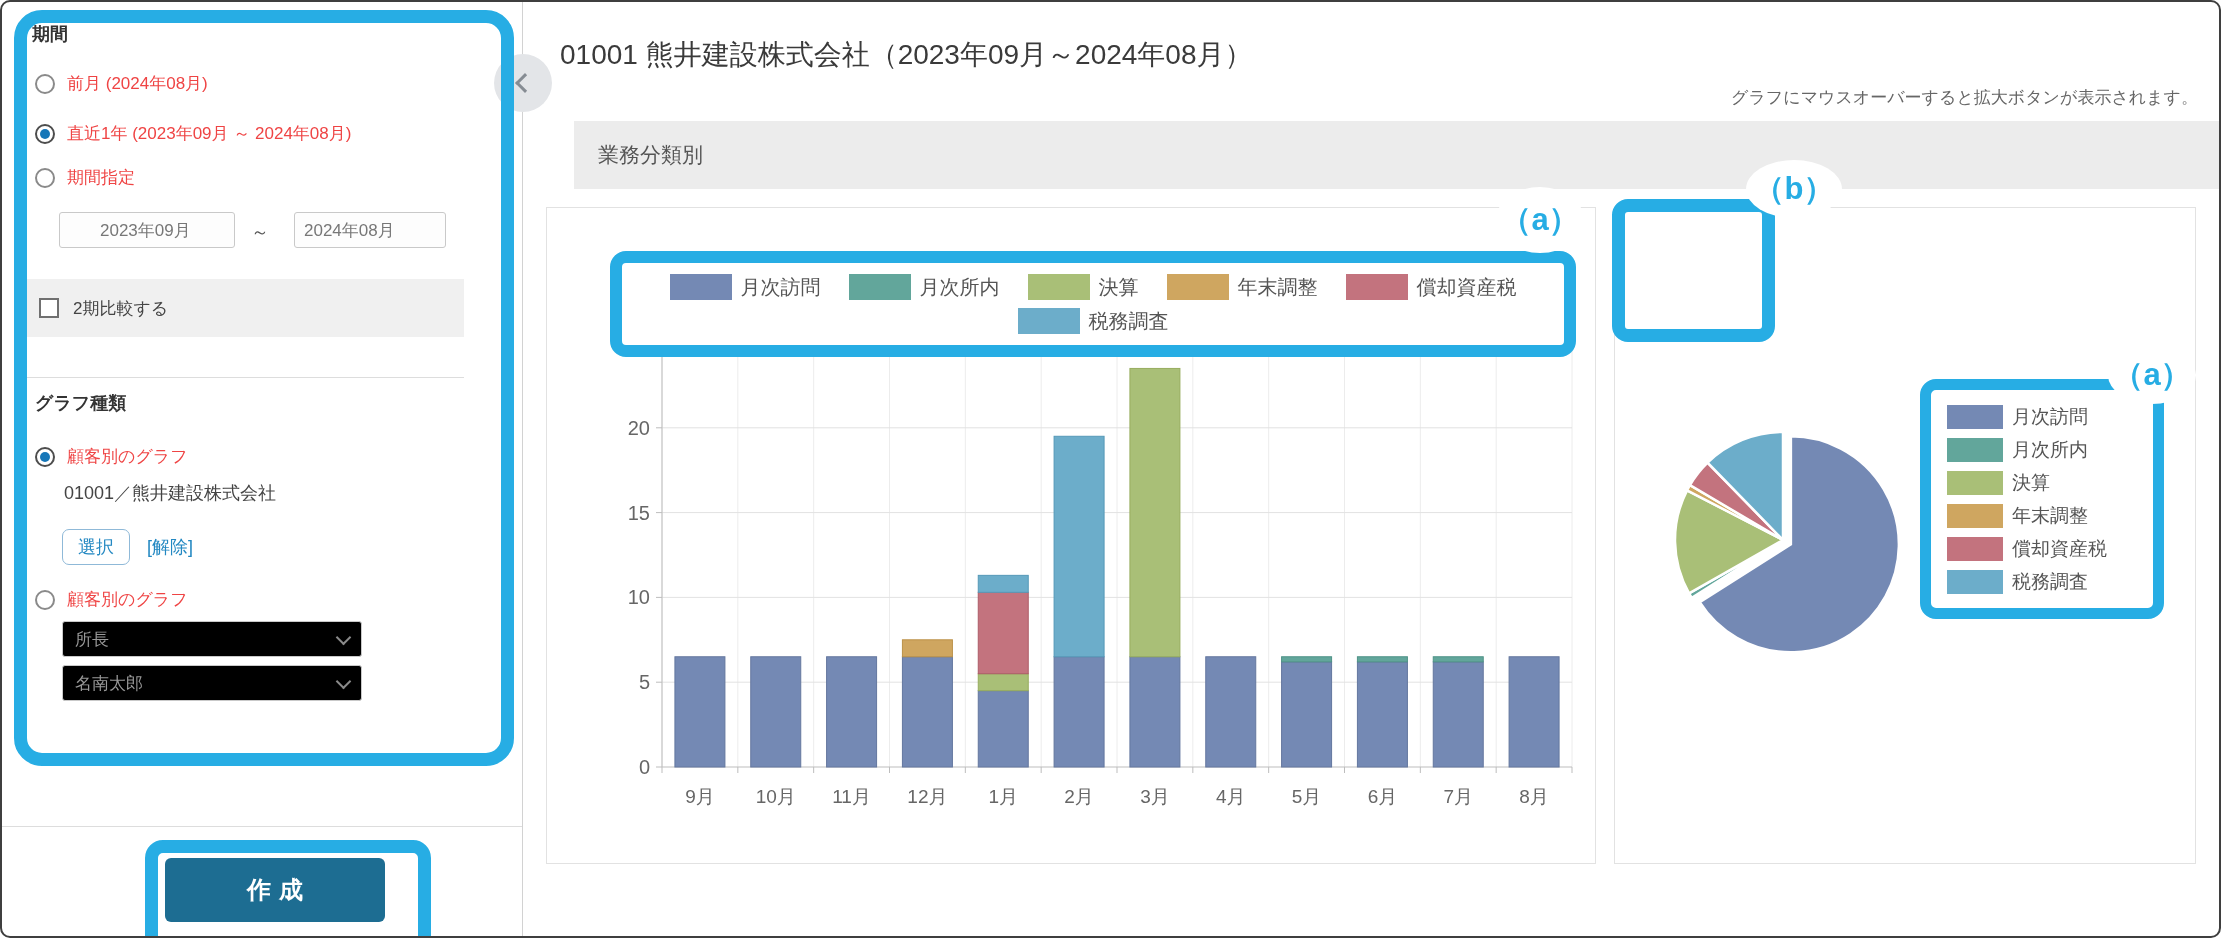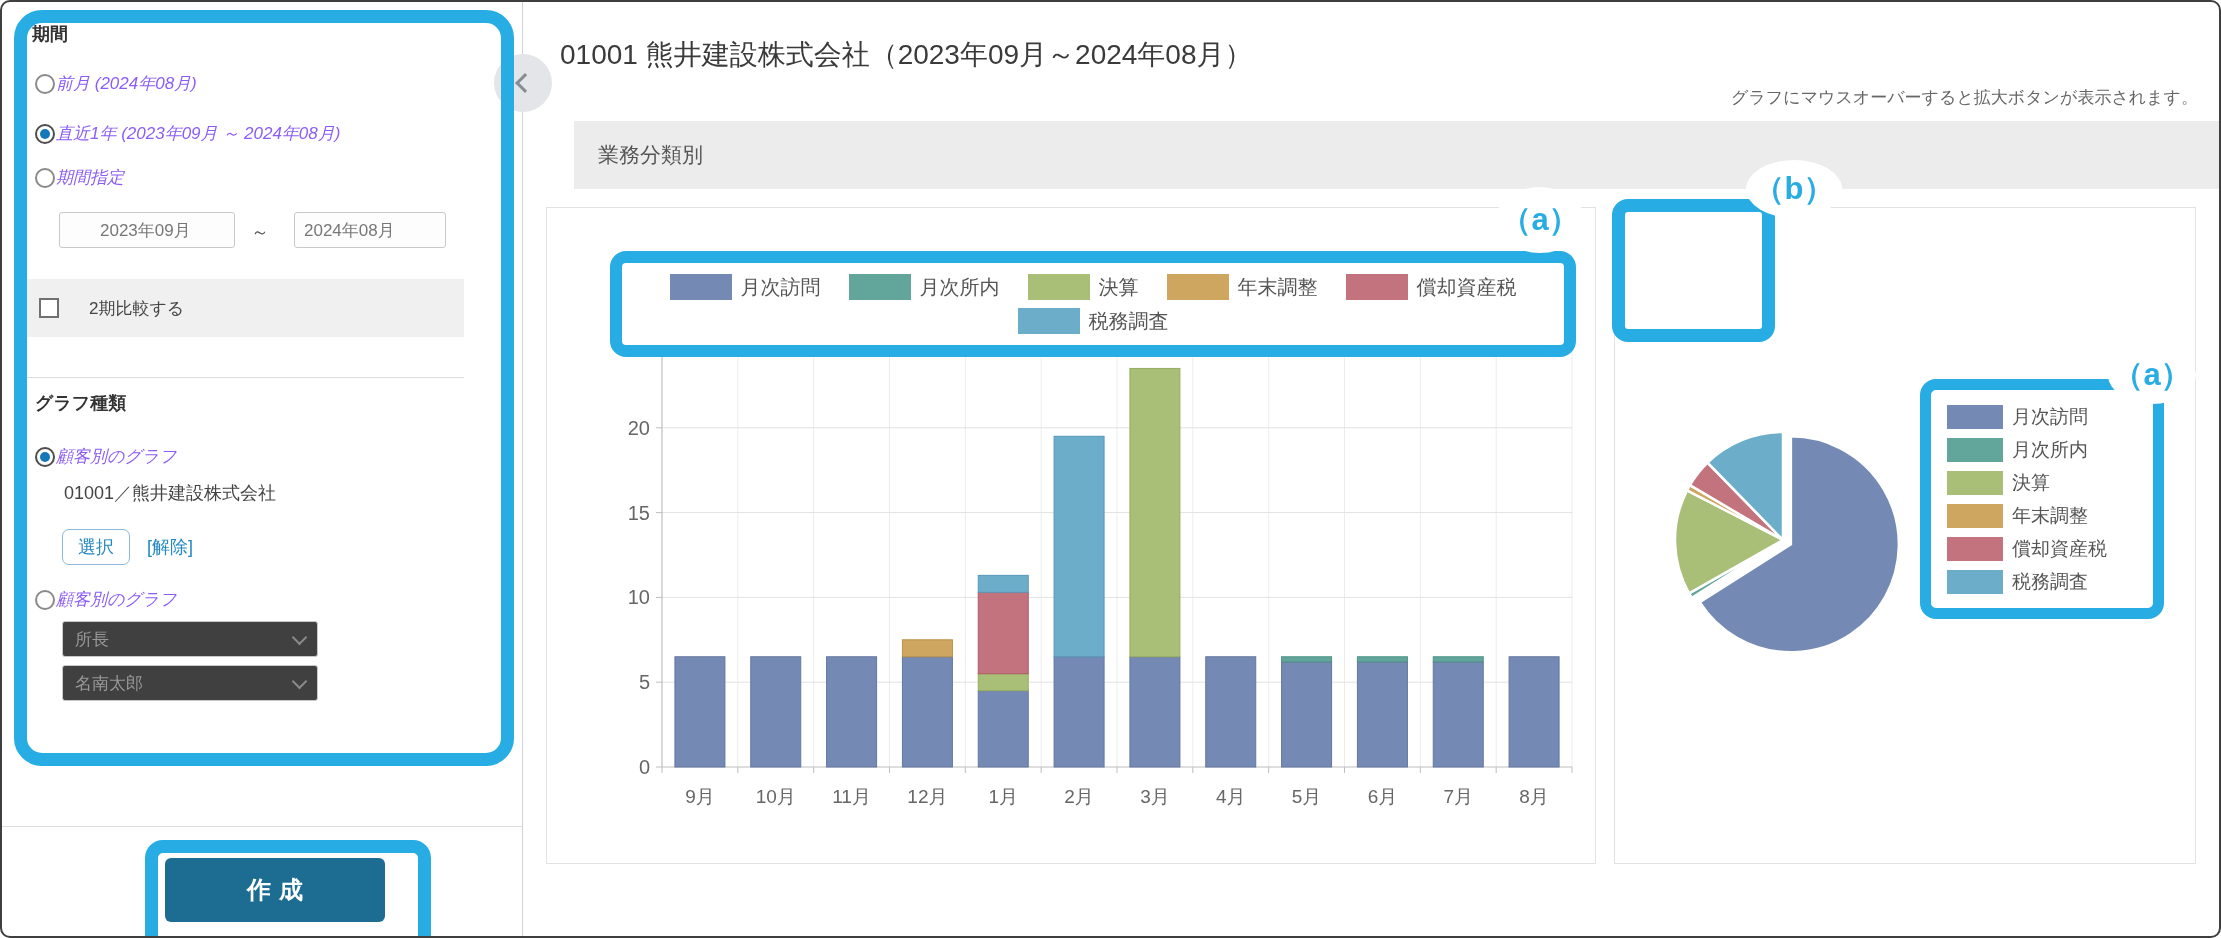--- a/index.html
+++ b/index.html
@@ -6,41 +6,41 @@
   body{font-family:"Liberation Sans","DejaVu Sans",sans-serif;}
   .page{position:relative;width:2221px;height:938px;background:#fff;border:2px solid #3f3f3f;
         border-radius:10px;box-sizing:border-box;overflow:hidden;}
   .abs{position:absolute;}
   
   .callout{position:absolute;border:13px solid #27ade4;border-radius:22px;pointer-events:none;z-index:5;}
   .callout-tag{position:absolute;background:#fff;border-radius:50%;color:#27ade4;font-weight:bold;
         display:flex;align-items:center;justify-content:center;font-size:31px;z-index:7;}
   
   .sb-title{position:absolute;font-size:18px;font-weight:bold;color:#333;}
-  .opt{position:absolute;display:flex;align-items:center;gap:1px;font-size:17px;color:#8b5cf6;font-style:italic;}
+  .opt{position:absolute;display:flex;align-items:center;gap:12px;font-size:17px;color:#ef4444;}
   .radio{width:20px;height:20px;border:2px solid #8a8a8a;border-radius:50%;background:#fff;
         box-sizing:border-box;position:relative;flex:0 0 auto;}
   .radio.sel{border-color:#4d4d4d;}
   .radio.sel::after{content:"";position:absolute;left:3px;top:3px;width:10px;height:10px;
         border-radius:50%;background:#1576b8;}
   .txtinput{position:absolute;height:36px;border:1px solid #c9c9c9;border-radius:3px;background:#fdfdfd;
         color:#777;font-size:17px;padding:0 9px;box-sizing:border-box;font-family:inherit;}
   .tilde{position:absolute;font-size:18px;color:#555;}
   .cb-band{position:absolute;left:25px;top:277px;width:437px;height:58px;background:#f0f0f0;
-        display:flex;align-items:center;padding-left:12px;box-sizing:border-box;gap:30px;
+        display:flex;align-items:center;padding-left:12px;box-sizing:border-box;gap:14px;
         font-size:17px;color:#444;}
   .cbox{width:20px;height:20px;border:2px solid #707070;background:#fff;box-sizing:border-box;flex:0 0 auto;}
   .hline{position:absolute;height:1px;background:#ddd;}
   .vline{position:absolute;width:1px;background:#d2d2d2;}
   .companyline{position:absolute;font-size:18px;color:#444;}
   .btn-select{position:absolute;border:1px solid #8fb9d8;border-radius:7px;background:#fff;
         color:#2388c2;font-size:18px;padding:5px 15px;cursor:pointer;}
   .link-clear{position:absolute;color:#2388c2;font-size:18px;cursor:pointer;}
-  .selectbox{position:absolute;width:256px;height:36px;border:1px solid #c9c9c9;border-radius:3px;
-        background:#404040;display:flex;align-items:center;justify-content:space-between;
+  .selectbox{position:absolute;width:300px;height:36px;border:1px solid #c9c9c9;border-radius:3px;
+        background:#000000;display:flex;align-items:center;justify-content:space-between;
         padding:16px 12px;box-sizing:border-box;color:#999;font-size:17px;}
   .chev{width:9px;height:9px;border-right:2px solid #8a8a8a;border-bottom:2px solid #8a8a8a;
         transform:rotate(45deg);margin-top:-4px;flex:0 0 auto;}
   .btn-create{position:absolute;left:163px;top:856px;width:220px;height:64px;background:#1d6d92;
         border:none;border-radius:6px;color:#fff;font-size:24px;font-weight:bold;letter-spacing:8px;
         text-indent:8px;cursor:pointer;z-index:6;font-family:inherit;}
   .collapse{position:absolute;left:492px;top:52px;width:58px;height:58px;border-radius:50%;
         background:#e3e5e8;display:flex;align-items:center;justify-content:center;cursor:pointer;z-index:2;}
   .chevL{width:11px;height:11px;border-left:3px solid #868c93;border-bottom:3px solid #868c93;
         transform:rotate(45deg);margin-left:4px;}

